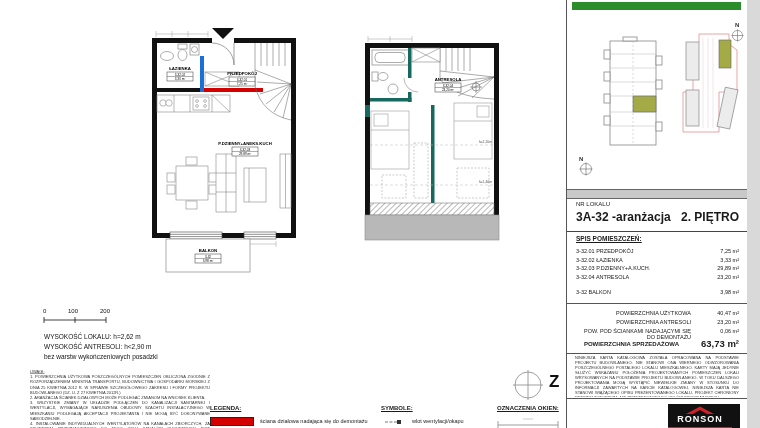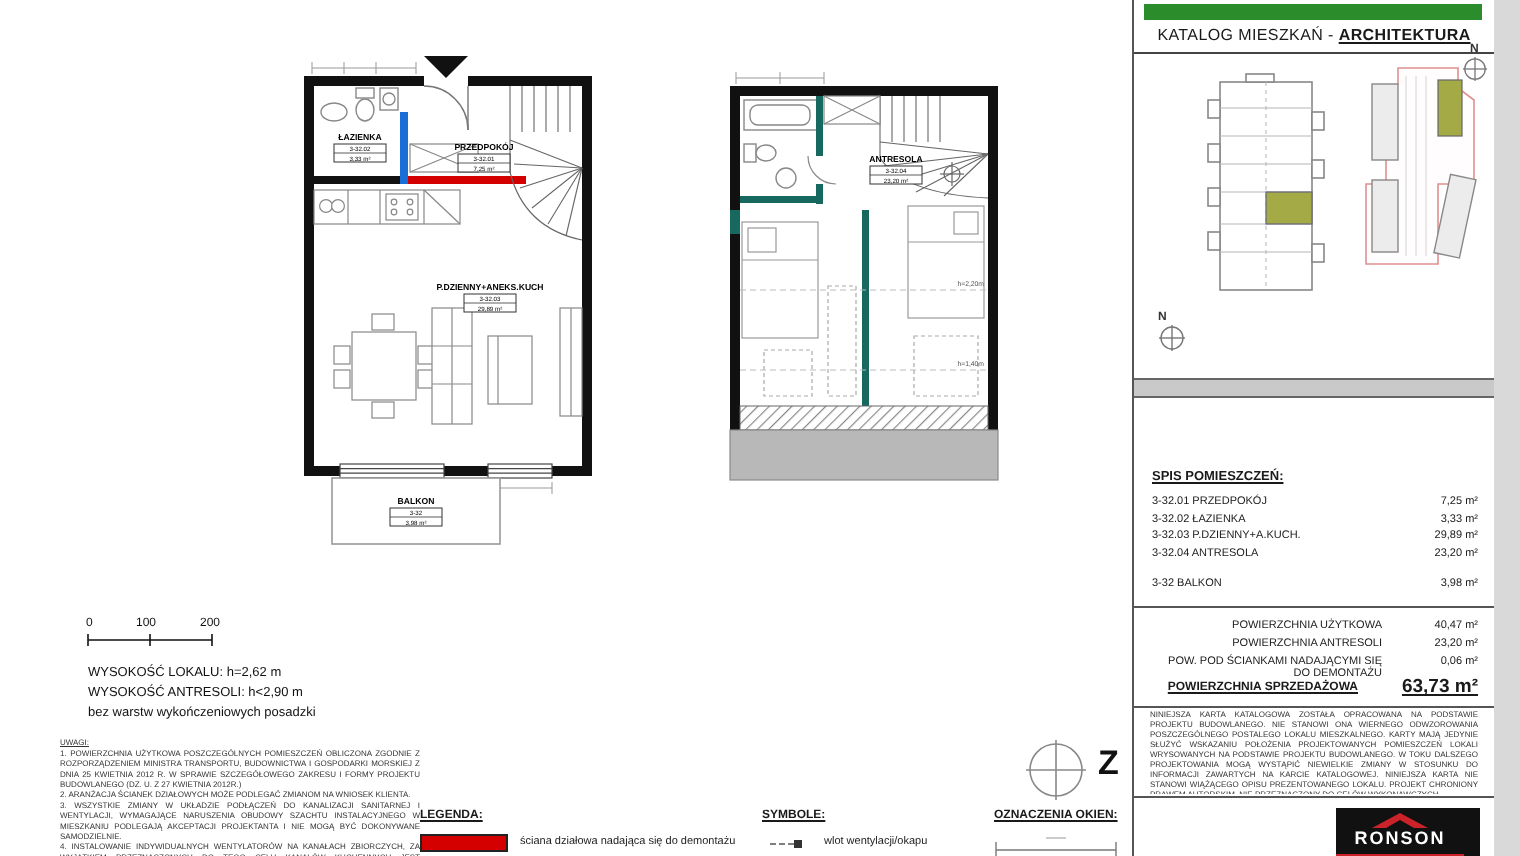--- a/index.html
+++ b/index.html
@@ -302,24 +302,20 @@
         <rect x="73" y="50" width="26" height="9" fill="#fff" stroke="#333" stroke-width="0.5"></rect>
         <line x1="73" y1="54.5" x2="99" y2="54.5" stroke="#333" stroke-width="0.4"></line>
         <text x="86" y="53.7" font-size="3.1" text-anchor="middle">3-32.04</text>
         <text x="86" y="58.3" font-size="3.1" text-anchor="middle">23,20 m²</text>
       </g>
     </svg>
   </div>
 
   <div id="panel">
     <div class="green-bar"></div>
-    <div class="panel-title">
-      <span>KATALOG MIESZKAŃ -</span>
-      <span class="emph">ARCHITEKTURA</span>
-    </div>
 
     <div class="abs" style="left:32px;top:36px;width:72px;height:116px;">
       <svg width="72" height="116" viewBox="0 0 72 116">
         <g fill="#fff" stroke="#888" stroke-width="0.8">
           <rect x="11" y="5" width="46" height="104"></rect>
           <rect x="5" y="14" width="6" height="9"></rect>
             <rect x="5" y="36" width="6" height="9"></rect>
           <rect x="5" y="58" width="6" height="9"></rect>
             <rect x="5" y="80" width="6" height="9"></rect>
           <rect x="57" y="20" width="6" height="9"></rect>
@@ -372,20 +368,25 @@
       <div class="compass-n" style="margin-left:4px;">N</div>
       <svg width="13" height="13" viewBox="0 0 14 14">
         <circle cx="7" cy="7" r="5.5" fill="none" stroke="#777" stroke-width="0.7"></circle>
         <line x1="0.5" y1="7" x2="13.5" y2="7" stroke="#777" stroke-width="0.7"></line>
         <line x1="7" y1="0.5" x2="7" y2="13.5" stroke="#777" stroke-width="0.7"></line>
       </svg>
     </div>
 
     <div class="gray-band"></div>
 
+    <div class="unit-box">
+      <div class="unit-label">NR LOKALU</div>
+      <div class="unit-number">3A-32 -aranżacja</div>
+      <div class="unit-floor">2. PIĘTRO</div>
+    </div>
 
     <div class="spis-box">
       <div class="spis-heading">SPIS POMIESZCZEŃ:</div>
       <div class="spis-row" style="top:17px;">
         <span>3-32.01 PRZEDPOKÓJ</span>
         <span>7,25 m²</span>
       </div>
       <div class="spis-row" style="top:25.5px;">
         <span>3-32.02 ŁAZIENKA</span>
         <span>3,33 m²</span>
@@ -410,21 +411,21 @@
         <span class="tot-val">40,47 m²</span>
       </div>
       <div class="tot-row" style="top:15px;">
         <span class="tot-label">POWIERZCHNIA ANTRESOLI</span>
         <span class="tot-val">23,20 m²</span>
       </div>
       <div class="tot-row" style="top:24px;">
         <span class="tot-label">POW. POD ŚCIANKAMI NADAJĄCYMI SIĘ DO DEMONTAŻU</span>
         <span class="tot-val">0,06 m²</span>
       </div>
-      <div class="tot-row tot-final" style="top:34px;text-decoration:underline;">
+      <div class="tot-row tot-final" style="top:34px;">
         <span class="tot-label">POWIERZCHNIA SPRZEDAŻOWA</span>
         <span class="tot-val">63,73 m²</span>
       </div>
     </div>
 
     <div class="disc-box">
       <div class="disc-text">NINIEJSZA KARTA KATALOGOWA ZOSTAŁA OPRACOWANA NA PODSTAWIE PROJEKTU BUDOWLANEGO. NIE STANOWI ONA WIERNEGO ODWZOROWANIA POSZCZEGÓLNEGO POSTALEGO LOKALU MIESZKALNEGO. KARTY MAJĄ JEDYNIE SŁUŻYĆ WSKAZANIU POŁOŻENIA PROJEKTOWANYCH POMIESZCZEŃ LOKALI WRYSOWANYCH NA PODSTAWIE PROJEKTU BUDOWLANEGO. W TOKU DALSZEGO PROJEKTOWANIA MOGĄ WYSTĄPIĆ NIEWIELKIE ZMIANY W STOSUNKU DO INFORMACJI ZAWARTYCH NA KARCIE KATALOGOWEJ. NINIEJSZA KARTA NIE STANOWI WIĄŻĄCEGO OPISU PREZENTOWANEGO LOKALU. PROJEKT CHRONIONY PRAWEM AUTORSKIM. NIE PRZEZNACZONY DO CELÓW WYKONAWCZYCH.</div>
     </div>
 
     <div class="logo-box">

